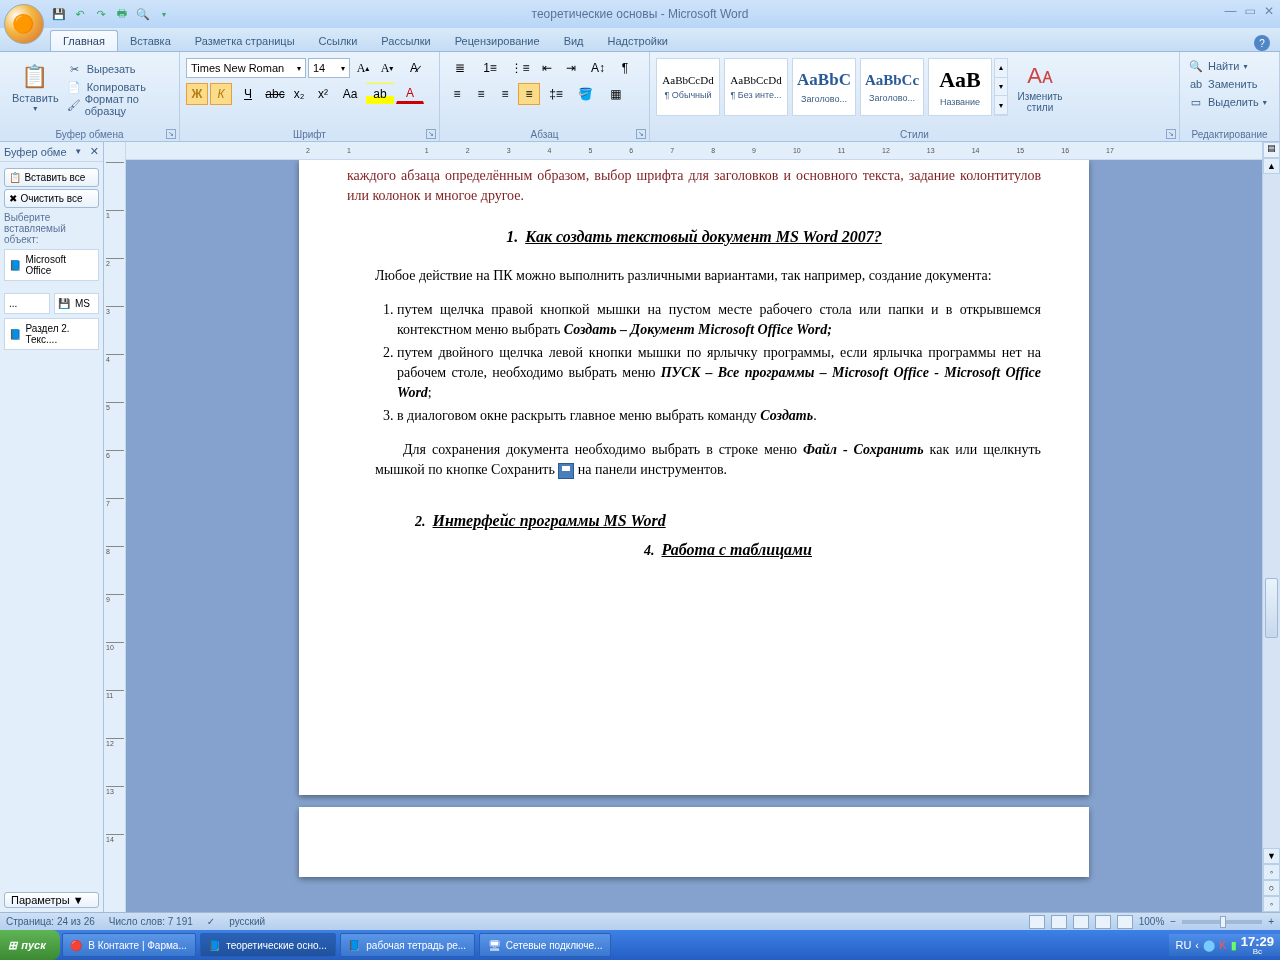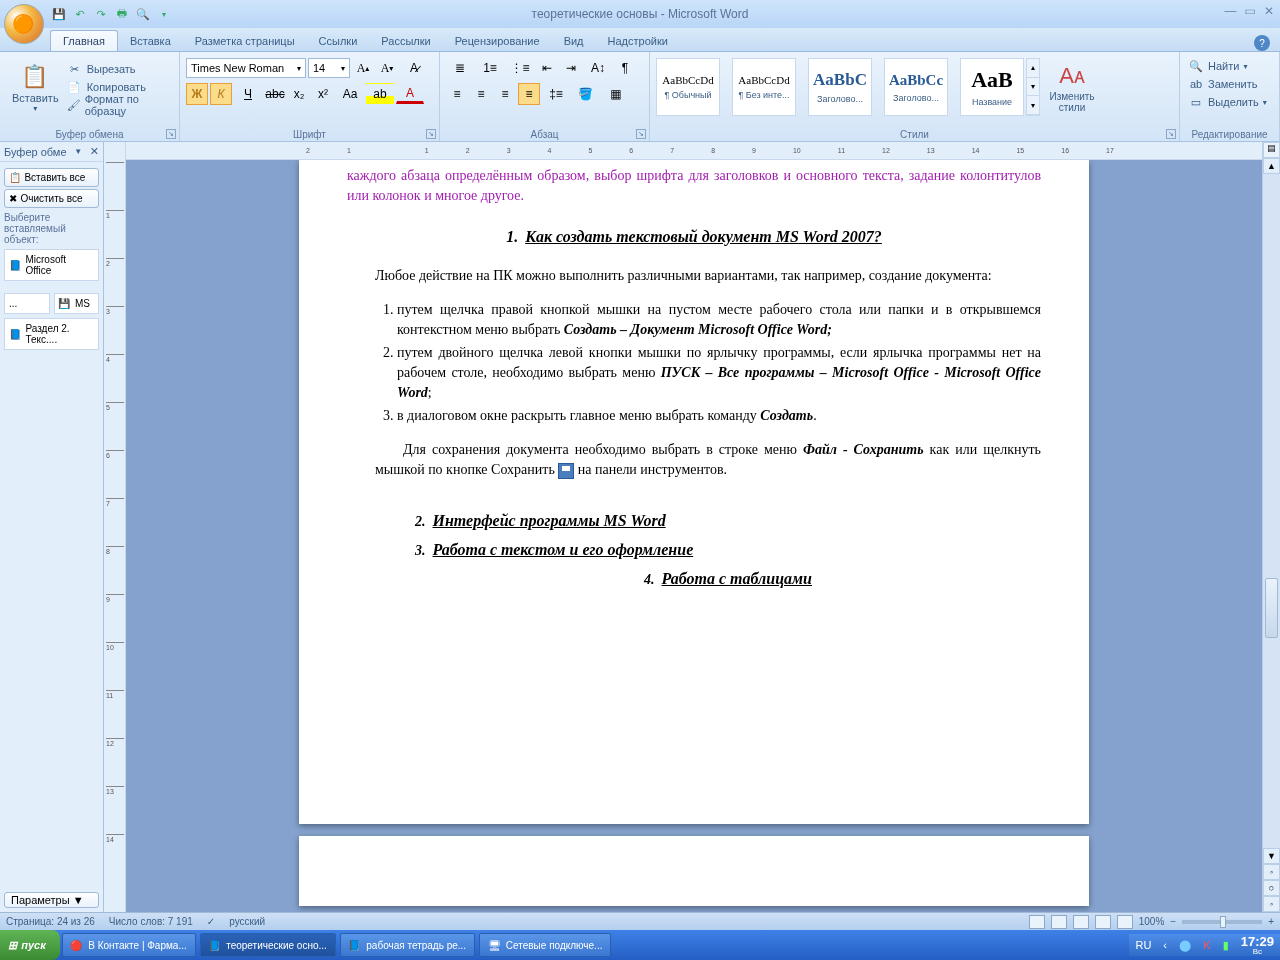--- a/index.html
+++ b/index.html
@@ -41,21 +41,21 @@
 .clip-body{padding:4px;flex:1;overflow:hidden}
 .cbtn{background:linear-gradient(#fff,#e8f1fb);border:1px solid #9fb9d7;border-radius:3px;padding:3px 4px;margin:2px 0;font-size:10px;display:flex;align-items:center;gap:3px;cursor:pointer}
 .clip-hint{font-size:10px;color:#5a7299;margin:4px 0}
 .clip-item{background:#fff;border:1px solid #c7d8ec;padding:4px;margin:2px 0;font-size:10px;display:flex;align-items:center;gap:4px;cursor:pointer}
 .param-btn{background:linear-gradient(#fff,#e8f1fb);border:1px solid #9fb9d7;padding:1px 6px;border-radius:3px;cursor:pointer;margin:4px}
 .vruler{width:22px;background:#e3eefb;border-right:1px solid #c7d8ec;position:relative;font-size:7px;color:#555}
 .vruler .tick{position:absolute;left:2px;width:18px;border-top:1px solid #888;padding-top:1px}
 .doc-area{flex:1;background:#84a2cd;overflow:auto;position:relative}
 .hruler{height:18px;background:#e3eefb;border-bottom:1px solid #c7d8ec;position:sticky;top:0;font-size:7px;color:#555;display:flex;align-items:center;padding-left:180px;gap:37px;z-index:2}
 .page{width:790px;margin:0 auto 12px;background:#fff;box-shadow:0 2px 6px rgba(0,0,0,.4);padding:0 48px 48px;font-family:'Times New Roman',serif;font-size:14px;color:#000;line-height:1.45}
-.page .cut{color:#a21caf;text-align:justify}
+.page .cut{color:#7f1d1d;text-align:justify}
 .h-item{font-weight:bold;font-style:italic;text-decoration:underline;font-size:16px}
 .just{text-align:justify}
 .indent{text-indent:28px}
 ol.num{margin:0;padding-left:50px}
 ol.num li{text-align:justify;margin:2px 0}
 .bi{font-weight:bold;font-style:italic}
 .save-ico{display:inline-block;width:16px;height:16px;background:#4a7ebd;border:1px solid #2a5a96;vertical-align:middle;position:relative}
 .save-ico::after{content:'';position:absolute;left:3px;top:2px;width:8px;height:5px;background:#fff}
 .vscroll{width:18px;background:#d5e3f4;border-left:1px solid #b8cfe7;display:flex;flex-direction:column}
 .vscroll .arr{height:16px;display:flex;align-items:center;justify-content:center;background:#e3eefb;border:1px solid #b8cfe7;cursor:pointer;font-size:9px}
@@ -63,21 +63,21 @@
 .vscroll .thumb{position:absolute;left:2px;right:2px;top:60%;height:60px;background:linear-gradient(#eaf3fc,#c7d8ec);border:1px solid #9fb9d7;border-radius:2px;cursor:pointer}
 .statusbar{position:absolute;bottom:30px;left:0;right:0;height:18px;background:linear-gradient(#cfe0f5,#b4cfee);border-top:1px solid #9fb9d7;display:flex;align-items:center;font-size:10px;color:#3b5e86;padding:0 6px;gap:14px}
 .statusbar .right{margin-left:auto;display:flex;align-items:center;gap:6px}
 .view-btn{width:16px;height:14px;border:1px solid #8ca7c7;background:#eaf3fc;cursor:pointer}
 .zoom-slider{width:80px;height:4px;background:#9fb9d7;position:relative}
 .zoom-slider .h{position:absolute;left:38px;top:-4px;width:6px;height:12px;background:#eaf3fc;border:1px solid #8ca7c7;cursor:pointer}
 .taskbar{position:absolute;bottom:0;left:0;right:0;height:30px;background:linear-gradient(#3e81e6,#245ec4);display:flex;align-items:center;font-size:11px;color:#fff}
 .start{height:30px;padding:0 14px 0 8px;background:linear-gradient(#5fb556,#3b8a32);display:flex;align-items:center;gap:4px;font-weight:bold;font-style:italic;border-radius:0 8px 8px 0;cursor:pointer}
 .task{height:24px;margin:0 2px;padding:0 8px;background:linear-gradient(#5a96e8,#3a77d0);border:1px solid #2a5fb0;border-radius:2px;display:flex;align-items:center;gap:5px;max-width:155px;overflow:hidden;white-space:nowrap;cursor:pointer;font-size:10px}
 .task.active{background:linear-gradient(#2a62b8,#1f529e)}
-.tray{margin-left:auto;display:flex;align-items:center;gap:12px;padding:0 6px;height:22px;background:linear-gradient(#4f8dea,#2e6cc8)}
+.tray{margin-left:auto;display:flex;align-items:center;gap:4px;padding:0 6px;height:22px;background:linear-gradient(#4f8dea,#2e6cc8)}
 .clock{text-align:center;font-size:13px;font-weight:bold;line-height:1}
 .clock .d{font-size:8px;font-weight:normal}
 </style>
 </head>
 <body>
 
 <div class="titlebar">
   <div class="office-btn">🟠</div>
   <div class="qat">
     <span>💾</span>
@@ -181,21 +181,21 @@
       <span class="tbtn dd">‡≡</span>
       <span class="tbtn dd">🪣</span>
       <span class="tbtn dd">▦</span>
     </div>
     <div class="rgroup-title">Абзац</div>
     <div class="dlaunch">↘</div>
   </div>
 
   <div class="rgroup" style="flex:1;min-width:430px">
     <div class="style-gallery">
-      <div id="styles-holder" style="display:flex;gap:12px">
+      <div id="styles-holder" style="display:flex;gap:4px">
           <div class="style-item">
             <div class="prev" style="font-size:11px">AaBbCcDd</div>
             <div class="lbl">¶ Обычный</div>
           </div>
           <div class="style-item">
             <div class="prev" style="font-size:11px">AaBbCcDd</div>
             <div class="lbl">¶ Без инте...</div>
           </div>
           <div class="style-item">
             <div class="prev" style="font-size:17px;color:#2a5a96;font-weight:bold">AaBbC</div>
@@ -315,21 +315,20 @@
       <p style="text-align:center;margin:18px 0"><span class="h-item" style="text-decoration:none;font-style:italic;font-weight:bold">1.</span>&nbsp;&nbsp;<span class="h-item">Как создать текстовый документ MS Word 2007?</span></p>
       <p class="just indent">Любое действие на ПК можно выполнить различными вариантами, так например, создание документа:</p>
       <ol class="num">
         <li><span>путем щелчка правой кнопкой мышки на пустом месте рабочего стола или папки и в открывшемся контекстном меню выбрать </span><span class="bi">Создать – Документ Microsoft  Office Word;</span></li>
         <li><span>путем двойного щелчка левой кнопки мышки по ярлычку программы, если ярлычка программы нет на рабочем столе, необходимо выбрать меню </span><span class="bi">ПУСК – Все программы – Microsoft  Office  -  Microsoft  Office Word</span>;</li>
         <li><span>в диалоговом окне раскрыть главное меню  выбрать команду </span><span class="bi">Создать</span>.</li>
       </ol>
       <p class="just" style="margin-left:28px;text-indent:28px"><span>Для сохранения документа необходимо выбрать в строке меню </span><span class="bi">Файл - Сохранить</span><span> как или щелкнуть мышкой по кнопке Сохранить </span><span class="save-ico"></span><span> на панели инструментов.</span></p>
       <div id="heads" style="margin:28px 0 0 68px">
           <p style="margin: 6px 0px;"><span class="bi" style="font-style:italic">2.</span>&nbsp;&nbsp;<span class="h-item">Интерфейс программы MS Word</span></p>
-          <p style="margin: 6px 0px;"><span class="bi" style="font-style:italic">3.</span>&nbsp;&nbsp;<span class="h-item">Работа с текстом и его оформление</span></p>
           <p style="margin: 6px 0px; text-align: center;"><span class="bi" style="font-style:italic">4.</span>&nbsp;&nbsp;<span class="h-item">Работа с таблицами</span></p>
         </div>
       <div style="height:180px"></div>
     </div>
     <div class="page" style="height:70px;padding:0"></div>
   </div>
 
   <div class="vscroll">
     <div style="height:16px;border:1px solid #b8cfe7;background:#eaf3fc;font-size:9px;text-align:center">▤</div>
     <div class="arr">▲</div>

